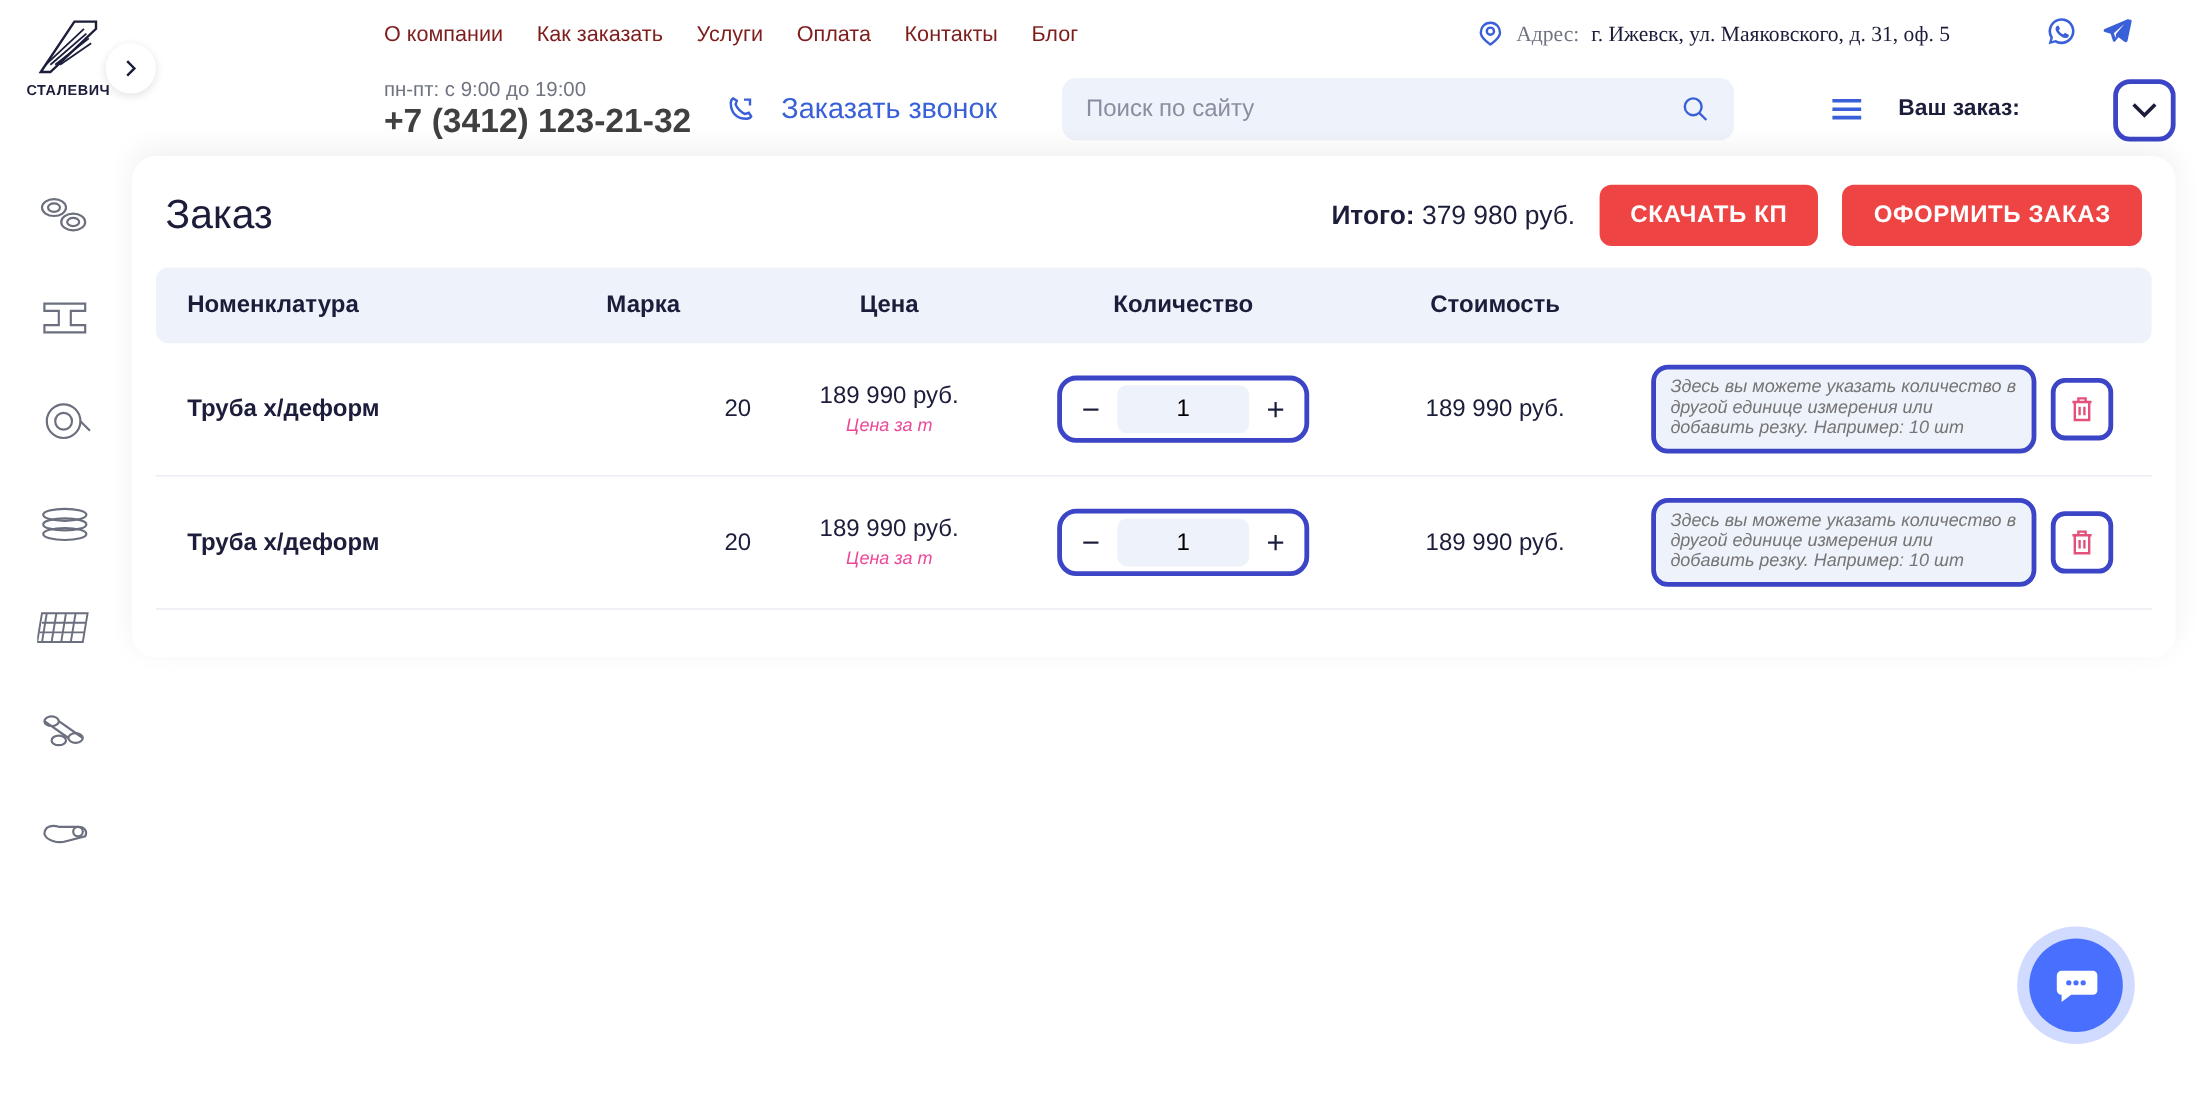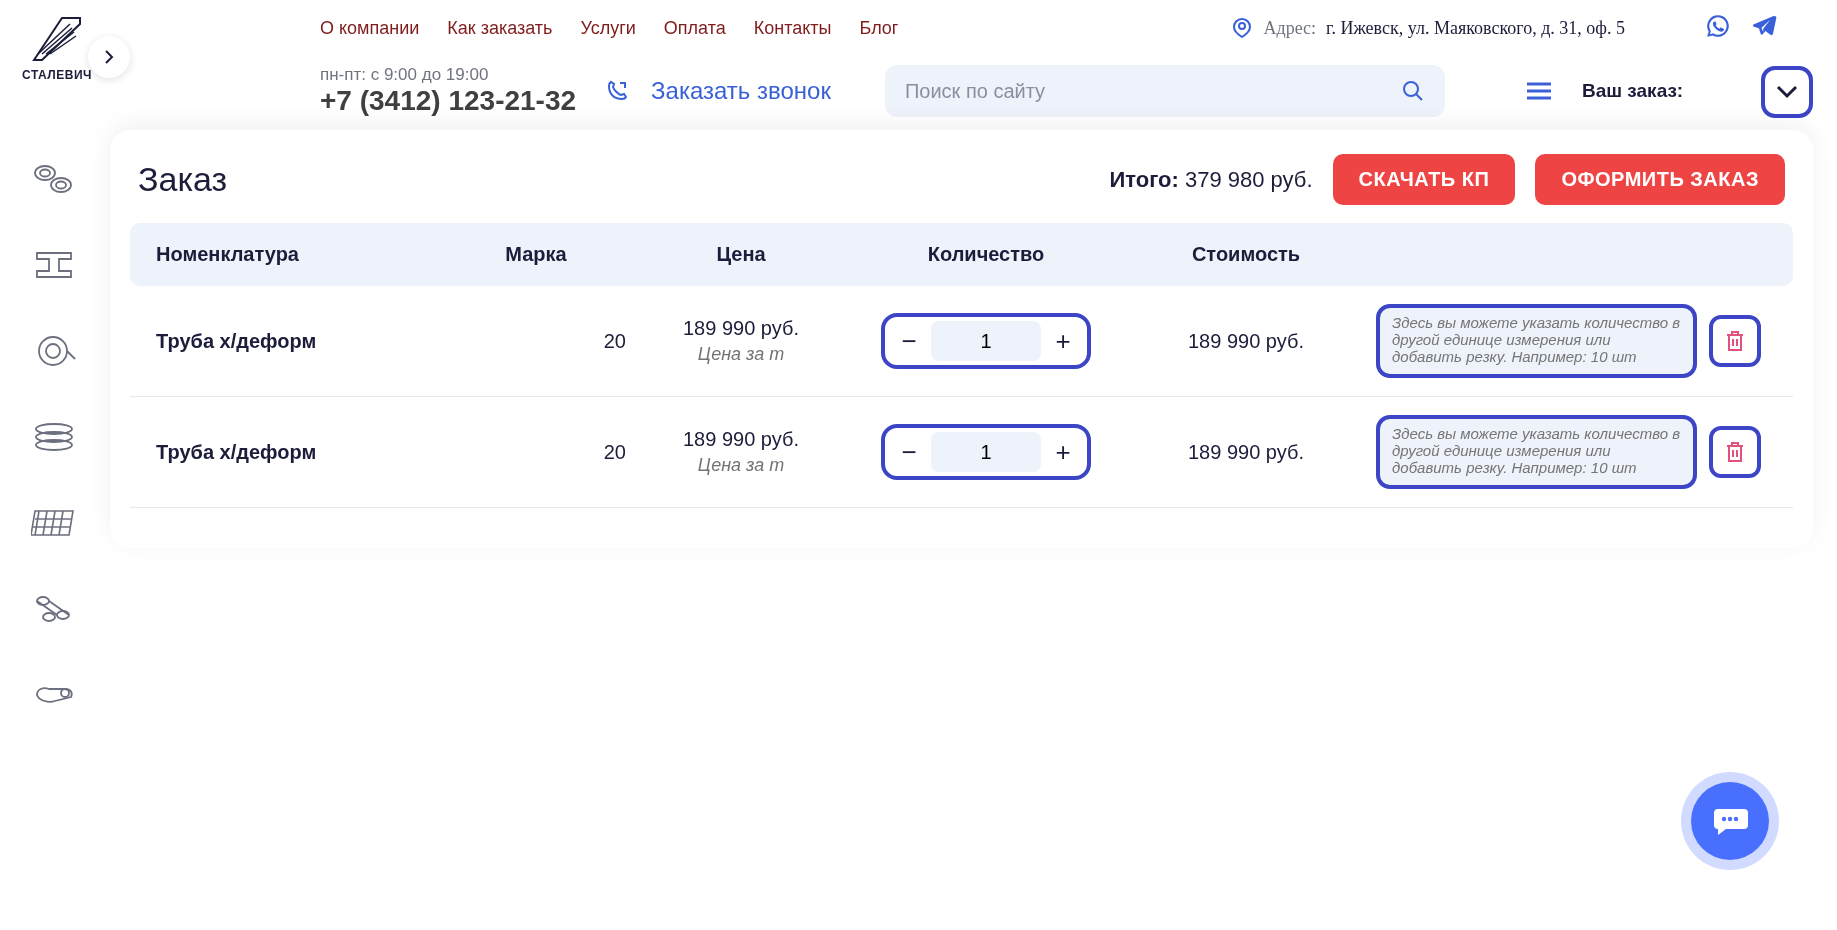--- a/index.html
+++ b/index.html
@@ -140,21 +140,21 @@
   .trow {
     display: grid;
     grid-template-columns: 290px 180px 230px 260px 260px 1fr 70px;
     align-items: center;
     padding: 18px 26px;
     border-bottom: 1px solid #e6e8f0;
   }
   .trow .name { font-size: 20px; font-weight: 700; }
   .trow .brand { text-align: right; font-size: 20px; }
   .trow .price { text-align: center; font-size: 20px; }
-  .trow .price .per { display: block; font-size: 18px; font-style: italic; color: #737373; margin-top: 4px;}
+  .trow .price .per { display: block; font-size: 15px; font-style: italic; color: #ec4899; margin-top: 4px;}
   .trow .cost { text-align: center; font-size: 20px; }
 
   .qty {
     display: flex; align-items: center; justify-content: center; gap: 0;
     border: 4px solid #3b45c6; border-radius: 16px;
     width: 210px; height: 56px; margin: 0 auto;
     overflow: hidden;
   }
   .qty button {
     width: 44px; height: 100%; border: none; background: transparent;

